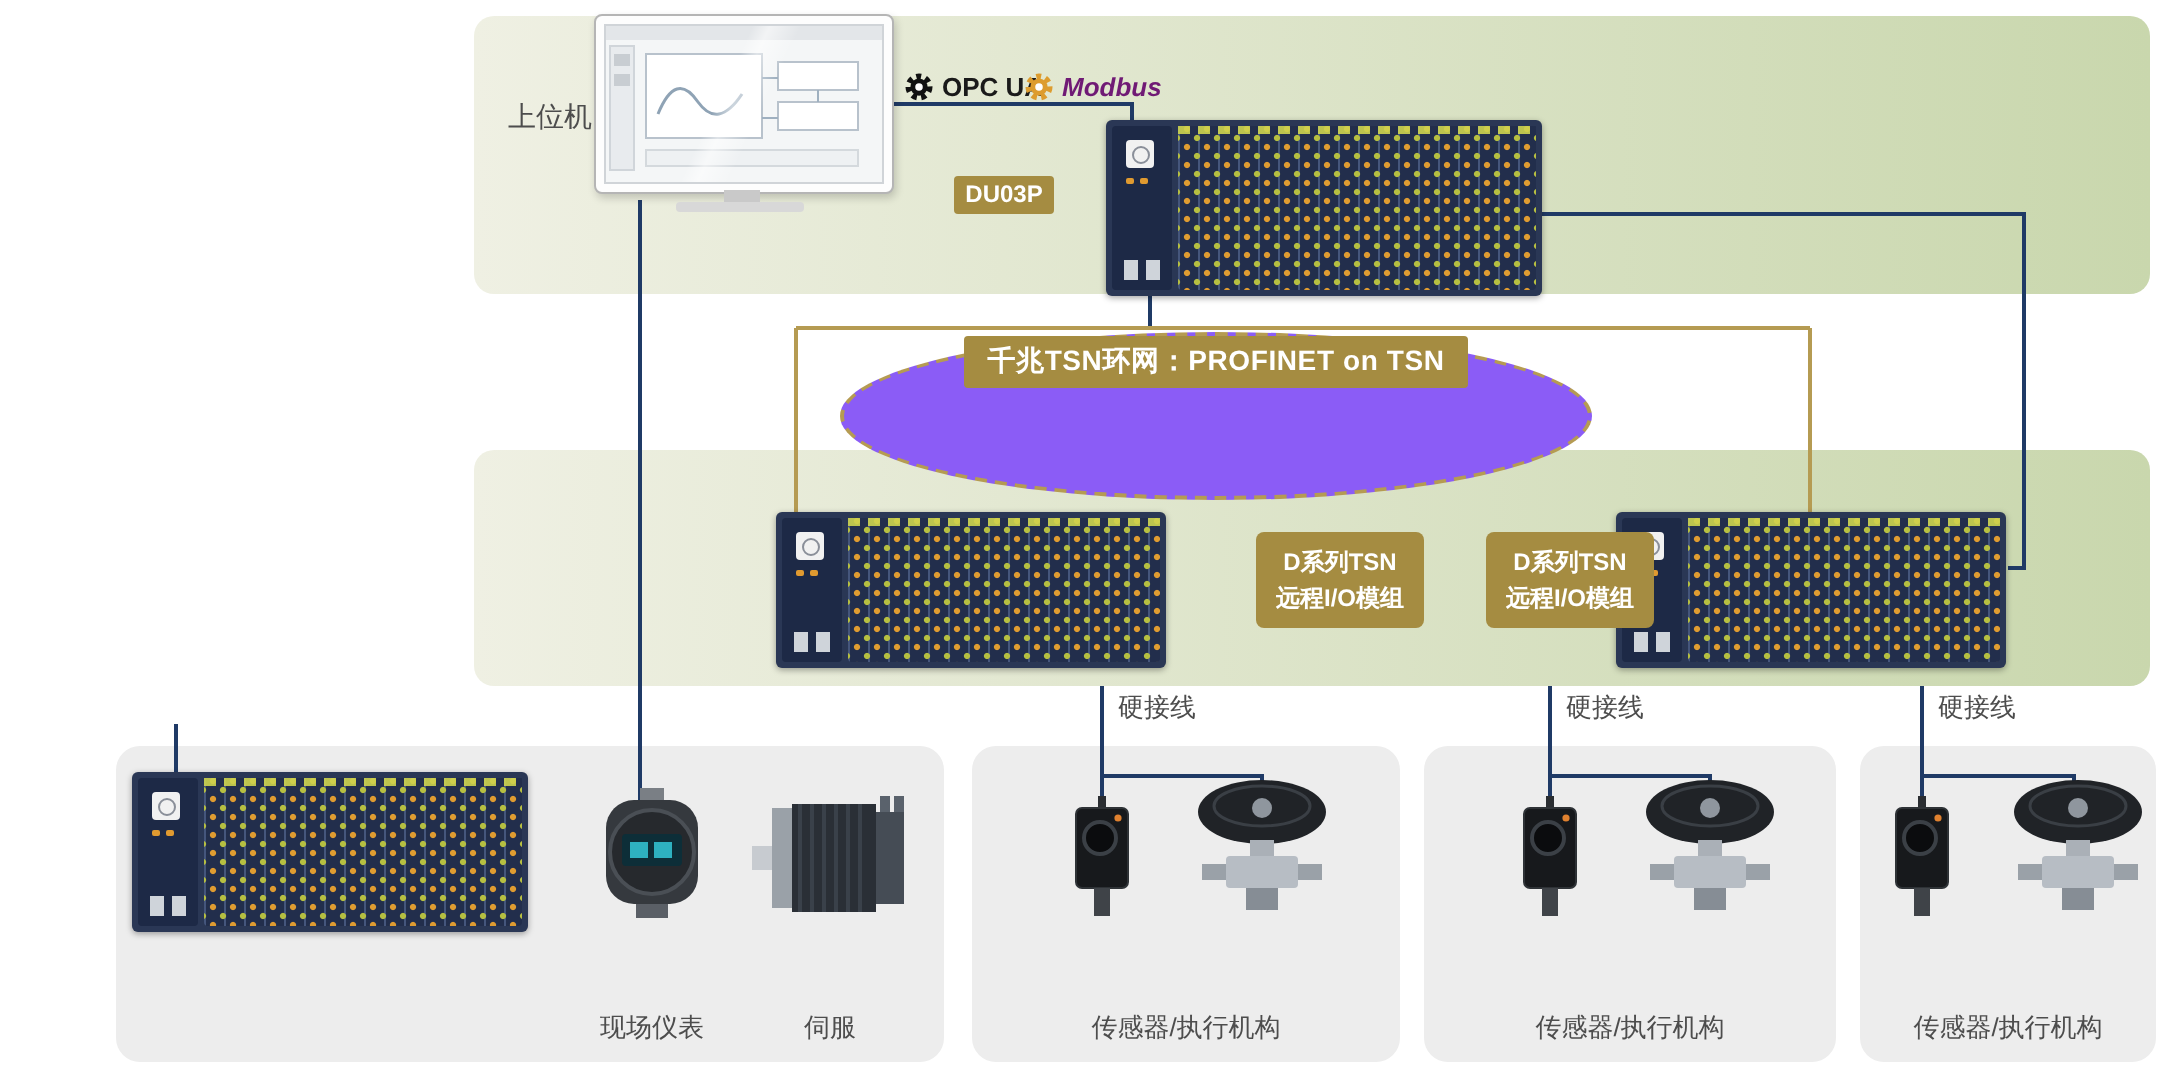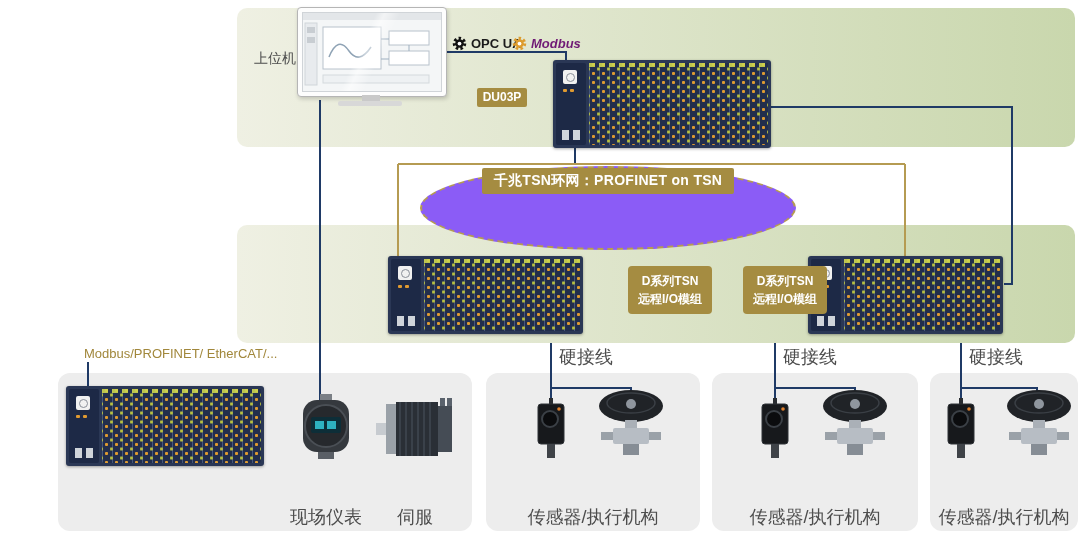--- a/index.html
+++ b/index.html
@@ -17,21 +17,21 @@
   .panel-3{left:712px;width:206px;}
   .panel-4{left:930px;width:148px;}
 
   
   .lines{position:absolute;left:0;top:0;z-index:1;pointer-events:none;}
   .ln{fill:none;stroke-width:2px;}
   .ln-navy{stroke:var(--navy,#1f3a66);}
   .ln-gold{stroke:var(--gold_line,#b59b52);}
 
   
-  .cn{position:absolute;color:var(--label_text,#4d4d4d);font-size:18px;z-index:3;white-space:nowrap;}
+  .cn{position:absolute;color:var(--label_text,#4d4d4d);font-size:13px;z-index:3;white-space:nowrap;}
   .cn-center{text-align:center;white-space:normal;}
   .protocol{position:absolute;left:84px;top:346px;color:var(--protocol_text,#a1873b);font-size:13px;z-index:3;}
 
   
   .gold-badge{position:absolute;background:var(--gold,#a58c41);color:#fff;font-weight:bold;font-size:12px;
               text-align:center;border-radius:2px;z-index:3;}
   .badge-du03p{left:477px;top:88px;width:50px;height:19px;line-height:19px;}
   .badge-dseries{left:72px;top:497px;width:176px;height:22px;line-height:22px;}
   .tsn-box{position:absolute;width:84px;height:48px;background:var(--gold,#a58c41);border-radius:4px;color:#fff;
            font-size:12px;font-weight:bold;display:flex;flex-direction:column;align-items:center;
@@ -192,21 +192,20 @@
   </div>
   <div class="tsn-box tsn-box-2">
     <span>D系列TSN</span>
     <span>远程I/O模组</span>
   </div>
 
   <div class="cn" style="left:559px;top:345px;">硬接线</div>
   <div class="cn" style="left:783px;top:345px;">硬接线</div>
   <div class="cn" style="left:969px;top:345px;">硬接线</div>
 
-  <div class="protocol">Modbus/PROFINET/ EtherCAT/...</div>
 
   <div class="rack" style="left:66px;top:386px;width:198px;height:80px;">
     <div class="rack-cpu">
       <div class="rack-dial"></div>
       <div class="rack-led l1"></div>
       <div class="rack-led l2"></div>
       <div class="rack-ports"></div>
     </div>
     <div class="rack-slots"></div>
   </div>

